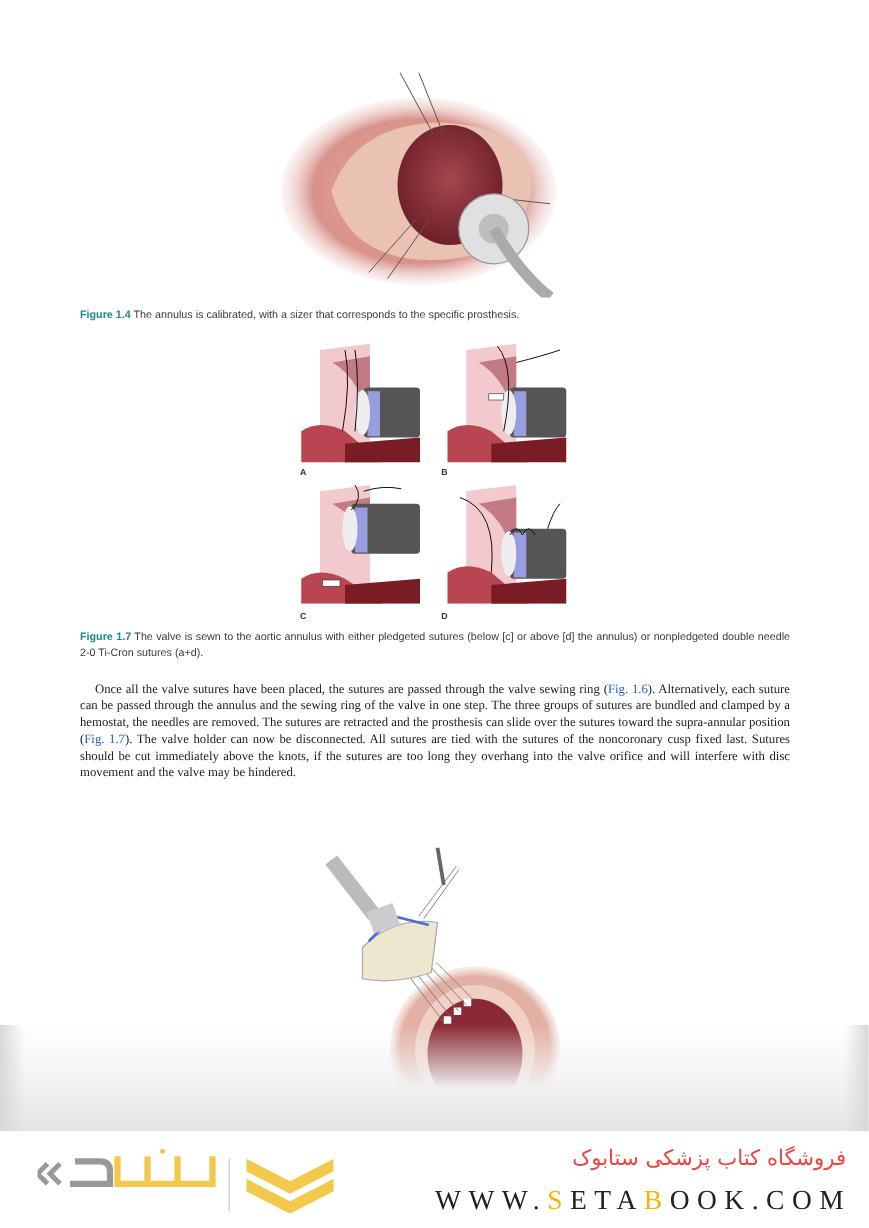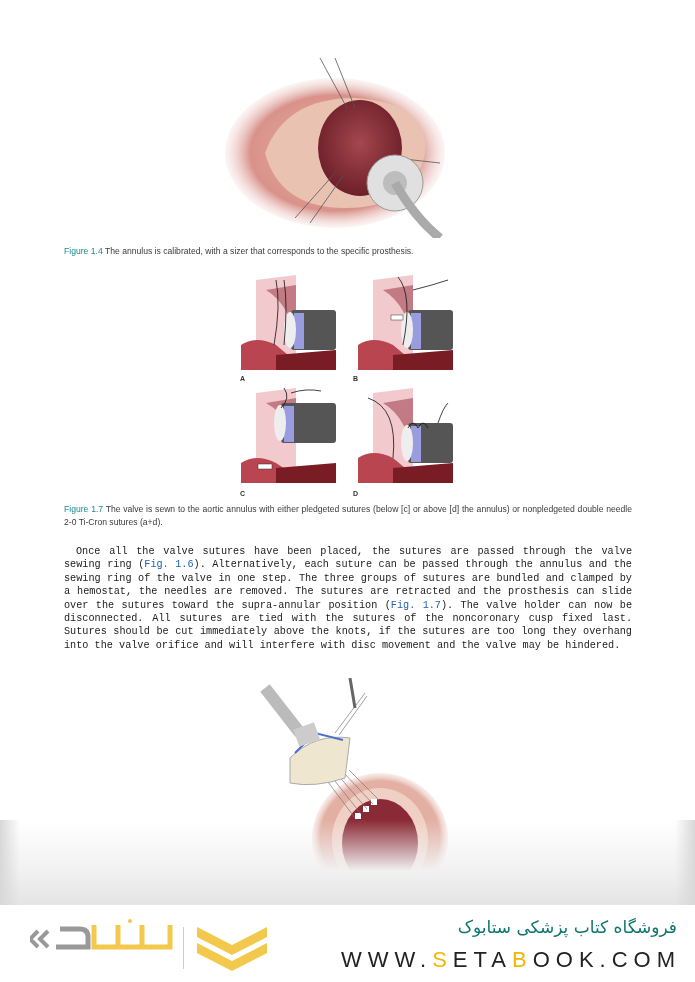--- a/index.html
+++ b/index.html
@@ -4,27 +4,27 @@
 <style>
   html, body { margin:0; padding:0; }
   body { width:695px; height:982px; position:relative; background:#ffffff; overflow:hidden; font-family:"Liberation Sans", sans-serif; }
   .page { position:absolute; left:0; top:0; width:695px; height:905px; background:#ffffff; }
   .fade { position:absolute; left:0; top:820px; width:695px; height:85px;
           background:linear-gradient(to bottom, rgba(255,255,255,0) 0%, #f1f1f1 60%, #e4e4e4 100%); }
   .fade:before { content:""; position:absolute; left:0; top:0; width:20px; height:100%; background:linear-gradient(to right,#d8d8d8,rgba(255,255,255,0)); }
   .fade:after { content:""; position:absolute; right:0; top:0; width:20px; height:100%; background:linear-gradient(to left,#d8d8d8,rgba(255,255,255,0)); }
   .fig { position:absolute; }
   .caption { position:absolute; left:64px; width:568px; font-size:8.6px; color:#3a3a3a; line-height:13px; text-align:justify; }
-  .caption .lbl { color:#1b8a8c; font-weight:normal; }
-  .body-text { position:absolute; left:64px; top:545px; width:568px; font-family:Liberation Mono, monospace; font-size:10.2px; line-height:13.4px; color:#222; text-align:justify; text-indent:12px; }
+  .caption .lbl { color:#1b8a8c; font-weight:bold; }
+  .body-text { position:absolute; left:64px; top:545px; width:568px; font-family:Liberation Serif, serif; font-size:10.2px; line-height:13.4px; color:#222; text-align:justify; text-indent:12px; }
   .body-text .ref { color:#1f5fb5; }
   .panel-label { position:absolute; font-size:7px; font-weight:bold; color:#333; }
   .footer { position:absolute; left:0; top:905px; width:695px; height:77px; background:#fff; }
-  .footer .fa { position:absolute; right:18px; top:12px; font-family:"DejaVu Sans", sans-serif; font-size:17px; color:#0f766e; direction:rtl; }
-  .footer .url { position:absolute; right:14px; top:42px; font-family:Liberation Sans, sans-serif; font-size:22px; letter-spacing:6px; color:#222; }
+  .footer .fa { position:absolute; right:18px; top:12px; font-family:"DejaVu Sans", sans-serif; font-size:17px; color:#ef4444; direction:rtl; }
+  .footer .url { position:absolute; right:14px; top:42px; font-family:Liberation Serif, serif; font-size:22px; letter-spacing:6px; color:#222; }
   .footer .url .y { color:#f2b705; }
   .logo-divider { position:absolute; left:183px; top:927px; width:1px; height:42px; background:#ccc; }
 </style>
 </head>
 <body>
 
 <div class="page">
 
   <svg class="fig" style="left:225px;top:58px" width="230" height="180" viewBox="0 0 230 180">
     <defs>

